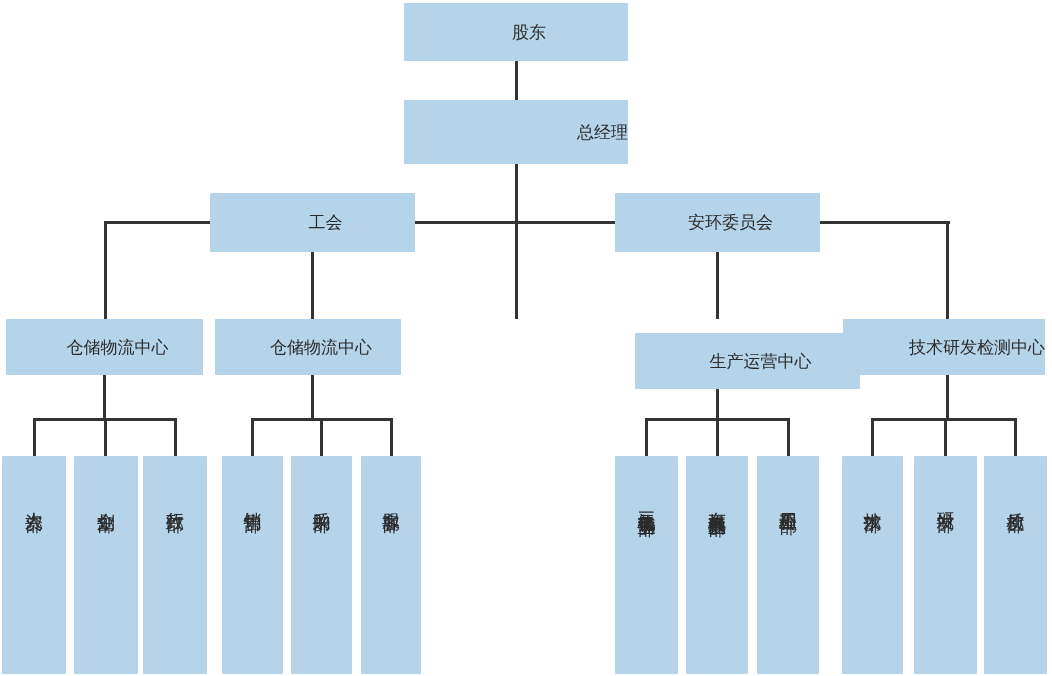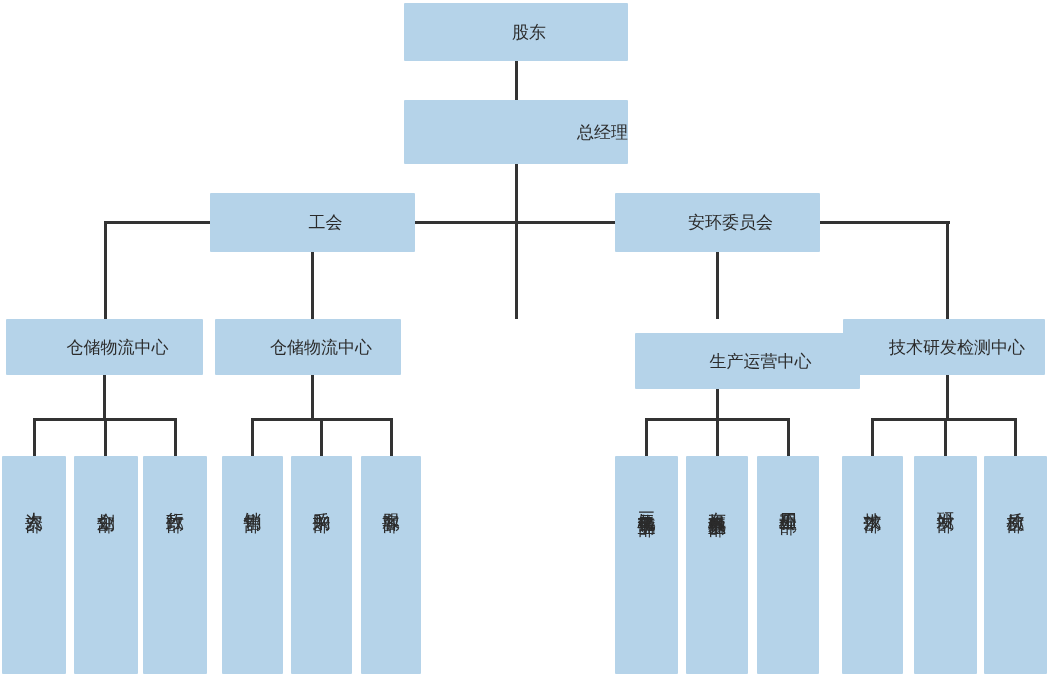--- a/index.html
+++ b/index.html
@@ -109,21 +109,21 @@
 
   <div class="node" style="left:6px;top:319px;width:197px;height:56px;">
     <span>仓储物流中心</span>
   </div>
   <div class="node" style="left:215px;top:319px;width:186px;height:56px;">
     <span>仓储物流中心</span>
   </div>
   <div class="node" style="left:635px;top:333px;width:225px;height:56px;">
     <span>生产运营中心</span>
   </div>
-  <div class="node" style="left:843px;top:319px;width:202px;height:56px;">
+  <div class="node" style="left:843px;top:319px;width:202px;height:56px;justify-content:flex-end;">
     <span>技术研发检测中心</span>
   </div>
 
   <div class="vnode" style="left:2px;top:456px;width:64px;height:218px;">
     <span class="vtext">人资部</span>
   </div>
   <div class="vnode" style="left:74px;top:456px;width:64px;height:218px;">
     <span class="vtext">企划部</span>
   </div>
   <div class="vnode" style="left:143px;top:456px;width:64px;height:218px;">

